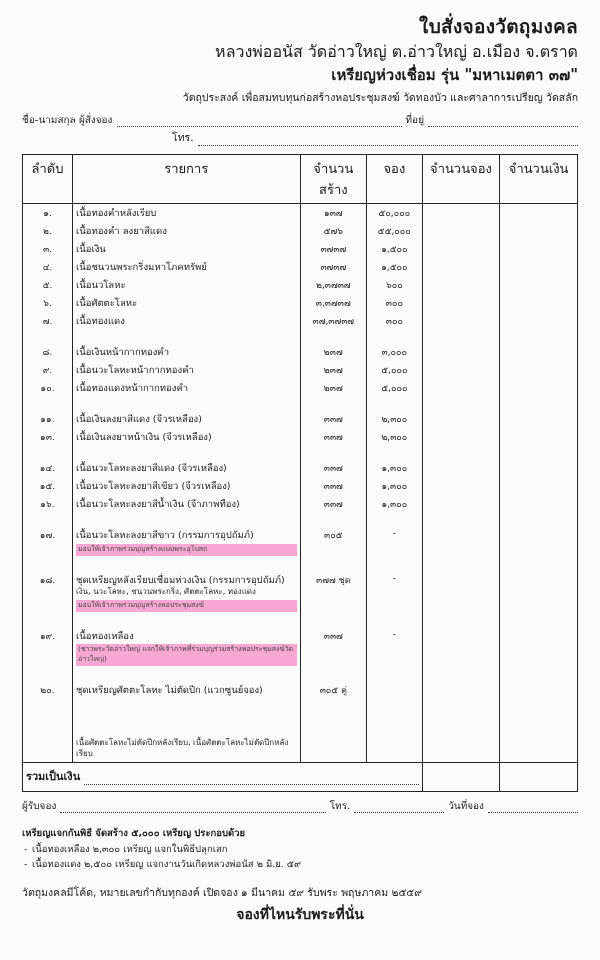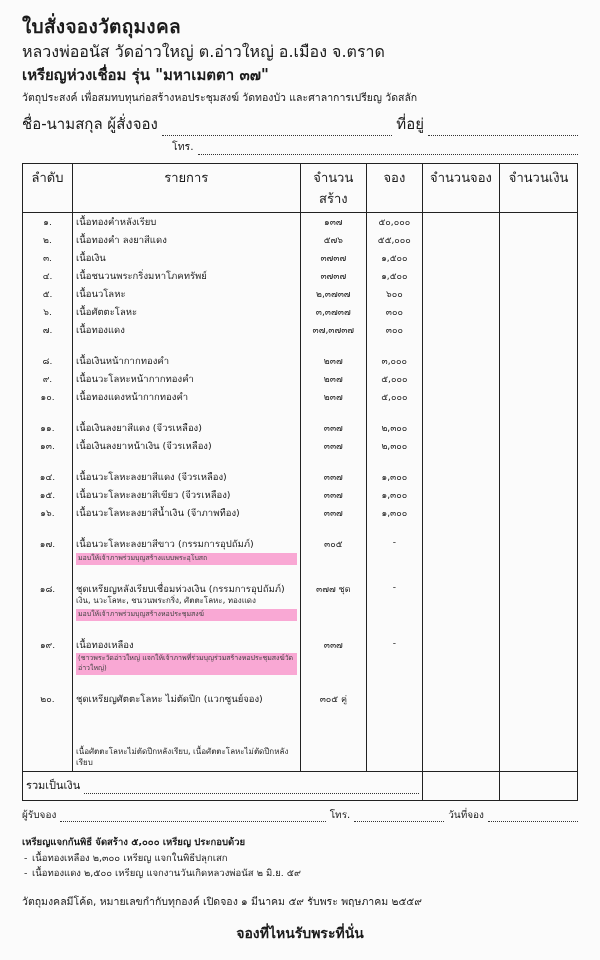--- a/index.html
+++ b/index.html
@@ -16,21 +16,21 @@
   }
   .page {
     position: relative;
     width: 600px;
     height: 960px;
     background: #fbfbfb;
     box-sizing: border-box;
     padding: 14px 22px 10px 22px;
   }
   .header {
-    text-align: left;
+    text-align: right;
   }
   .title-1 {
     font-size: 19px;
     font-weight: bold;
     letter-spacing: .3px;
     line-height: 1.35;
   }
   .title-2 {
     font-size: 16px;
     font-weight: normal;
@@ -42,21 +42,21 @@
     line-height: 1.5;
   }
   .subtitle {
     font-size: 10.5px;
     line-height: 1.6;
     margin-top: 3px;
   }
   .fill-line-row {
     display: flex;
     align-items: flex-end;
-    font-size: 15px;
+    font-size: 10px;
     margin-top: 6px;
     gap: 4px;
     justify-content: center;
   }
   .fill-line-row .lbl {
     white-space: nowrap;
   }
   .dots {
     flex: 1 1 auto;
     border-bottom: 1px dotted #333;
@@ -135,21 +135,21 @@
     border-bottom: none;
   }
   tr.row td {
     border-top: none;
     border-bottom: none;
   }
   tr.total td {
     border-top: 1px solid #222;
     height: 22px;
     font-size: 11px;
-    font-weight: normal;
+    font-weight: bold;
     padding-top: 4px;
   }
   .total-inner {
     display: flex;
     align-items: flex-end;
     gap: 4px;
   }
   .total-inner .dots {
     height: 12px;
   }
@@ -180,21 +180,21 @@
   }
   .closing {
     margin-top: 12px;
     font-size: 10.5px;
     line-height: 1.6;
   }
   .final {
     text-align: center;
     font-size: 14px;
     font-weight: bold;
-    margin-top: 12px;
+    margin-top: 2px;
   }
   .bottom-pad {
     height: 60px;
   }
 </style>
 </head>
 <body>
 
 <div class="page">
 

